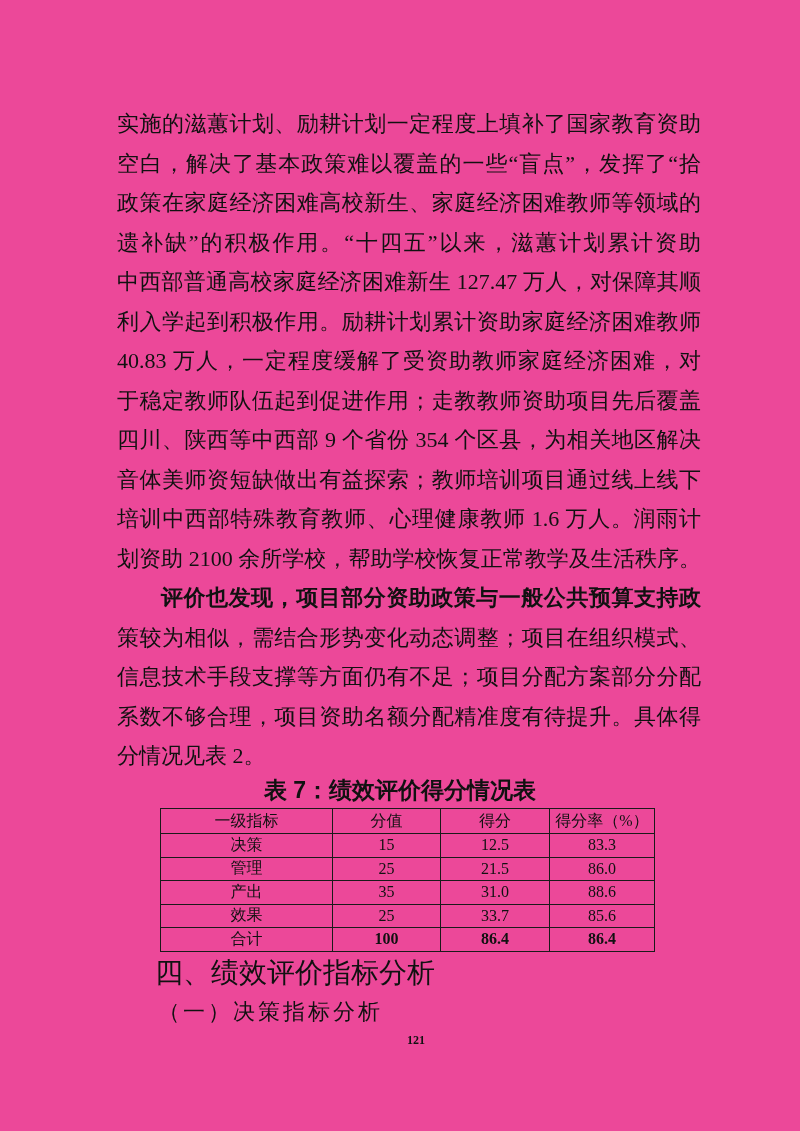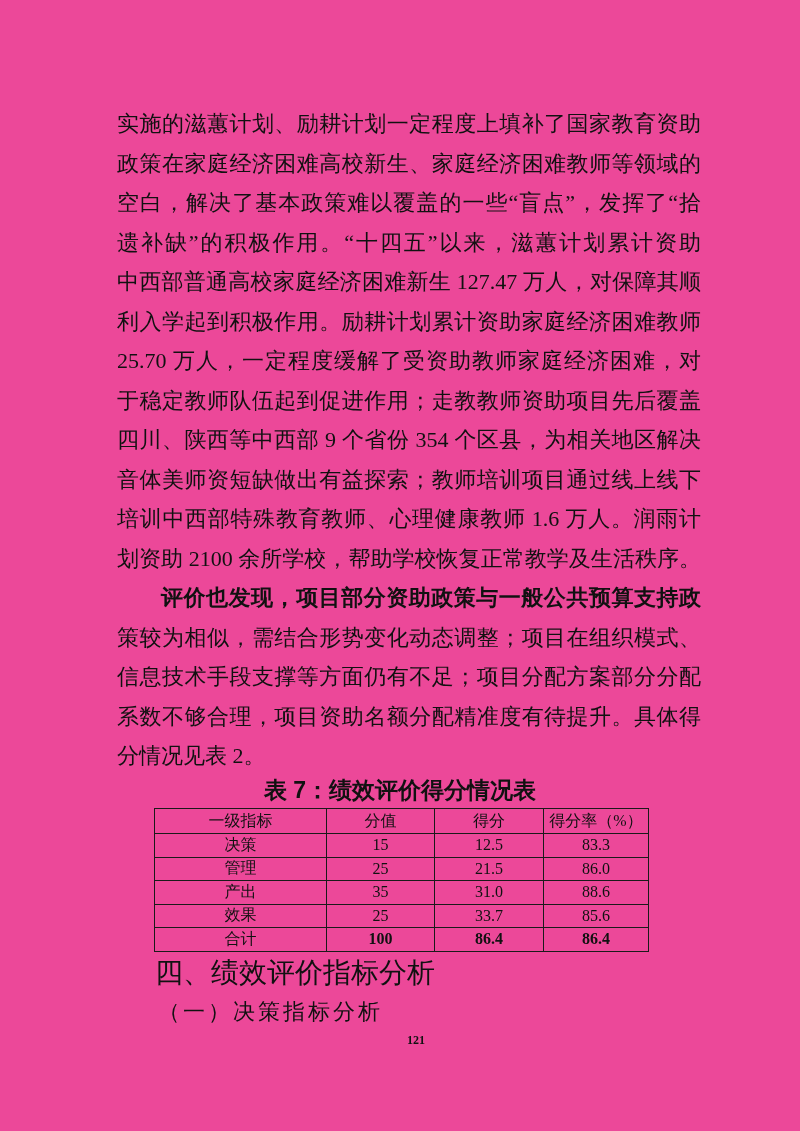--- a/index.html
+++ b/index.html
@@ -37,21 +37,21 @@
     width: 800px;
     text-align: center;
     font-family: "Liberation Sans", "DejaVu Sans", sans-serif;
     font-weight: 700;
     font-size: 23px;
     line-height: 32px;
     color: #111111;
   }
   table.score-table {
     position: absolute;
-    left: 154px;
+    left: 160px;
     top: 808px;
     width: 494px;
     border-collapse: collapse;
     table-layout: fixed;
     font-family: "Liberation Serif", "DejaVu Serif", serif;
     font-size: 16px;
     color: #111111;
   }
   table.score-table td, table.score-table th {
     border: 1px solid #1a1a1a;
@@ -98,26 +98,26 @@
   }
 </style>
 </head>
 <body>
 
 <div class="page">
 
   <div class="body-text">
     <div>
       <div class="line">实施的滋蕙计划、励耕计划一定程度上填补了国家教育资助</div>
+      <div class="line">空白，解决了基本政策难以覆盖的一些“盲点”，发挥了“拾</div>
       <div class="line">政策在家庭经济困难高校新生、家庭经济困难教师等领域的</div>
-      <div class="line">空白，解决了基本政策难以覆盖的一些“盲点”，发挥了“拾</div>
       <div class="line">遗补缺”的积极作用。“十四五”以来，滋蕙计划累计资助</div>
       <div class="line">中西部普通高校家庭经济困难新生 127.47 万人，对保障其顺</div>
       <div class="line">利入学起到积极作用。励耕计划累计资助家庭经济困难教师</div>
-      <div class="line">25.70 万人，一定程度缓解了受资助教师家庭经济困难，对</div>
+      <div class="line">40.83 万人，一定程度缓解了受资助教师家庭经济困难，对</div>
       <div class="line">于稳定教师队伍起到促进作用；走教教师资助项目先后覆盖</div>
       <div class="line">四川、陕西等中西部 9 个省份 354 个区县，为相关地区解决</div>
       <div class="line">音体美师资短缺做出有益探索；教师培训项目通过线上线下</div>
       <div class="line">培训中西部特殊教育教师、心理健康教师 1.6 万人。润雨计</div>
       <div class="line">划资助 2100 余所学校，帮助学校恢复正常教学及生活秩序。</div>
     </div>
     <div>
       <div class="line indent">评价也发现，项目部分资助政策与一般公共预算支持政</div>
       <div class="line">策较为相似，需结合形势变化动态调整；项目在组织模式、</div>
       <div class="line">信息技术手段支撑等方面仍有不足；项目分配方案部分分配</div>

